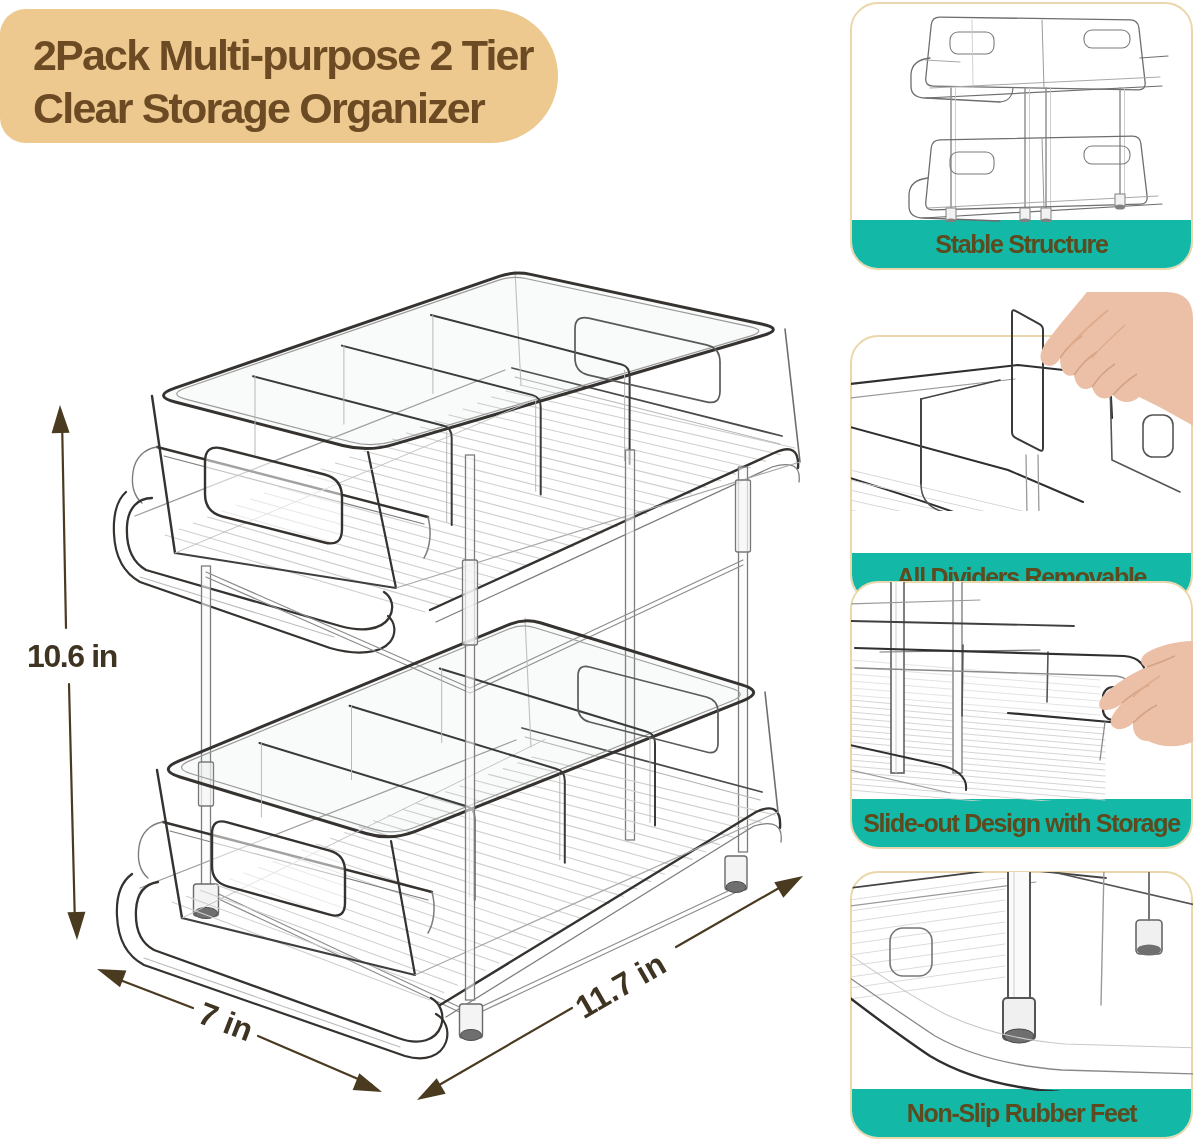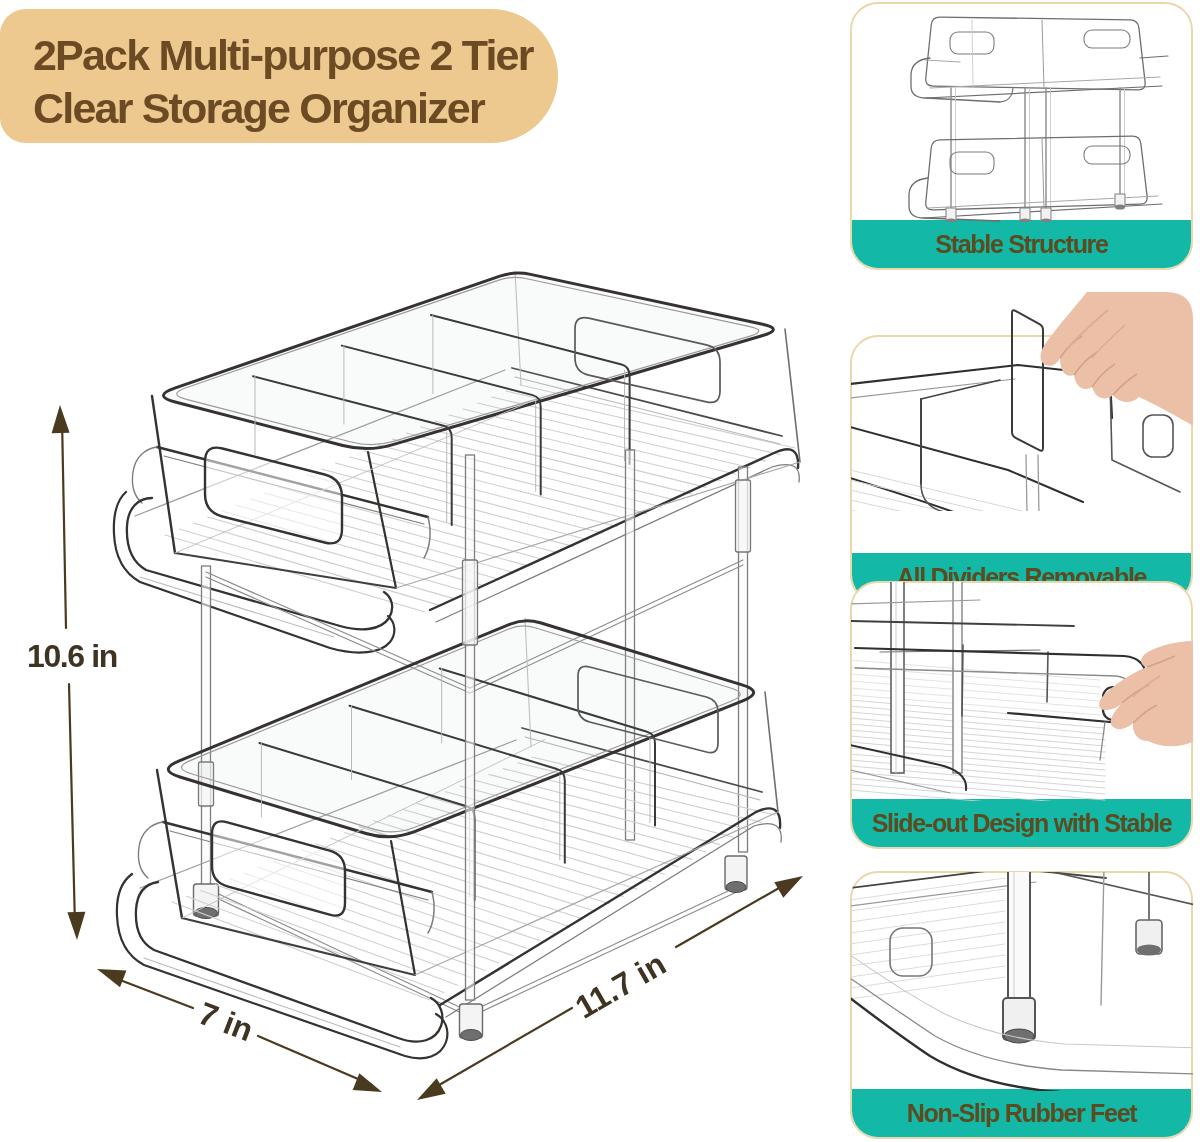--- a/index.html
+++ b/index.html
@@ -16,21 +16,21 @@
 <div id="title">
     <div>2Pack Multi-purpose 2 Tier<br>Clear Storage Organizer</div>
   </div>
 <div class="panel" style="top:2px;">
     <div class="bar">Stable Structure</div>
   </div>
 <div class="panel" style="top:291px;margin-top:44px;">
     <div class="bar">All Dividers Removable</div>
   </div>
 <div class="panel" style="top:581px;">
-    <div class="bar">Slide-out Design with Stable</div>
+    <div class="bar">Slide-out Design with Storage</div>
   </div>
 <div class="panel" style="top:871px;">
     <div class="bar">Non-Slip Rubber Feet</div>
   </div>
 <svg width="1200" height="1142" viewBox="0 0 1200 1142">
 <defs>
       <clipPath id="pc0">
         <path d="M851,30 Q851,3 878,3 L1166,3 Q1193,3 1193,30 L1193,222 L851,222 Z"></path>
       </clipPath>
       <clipPath id="pc1">

